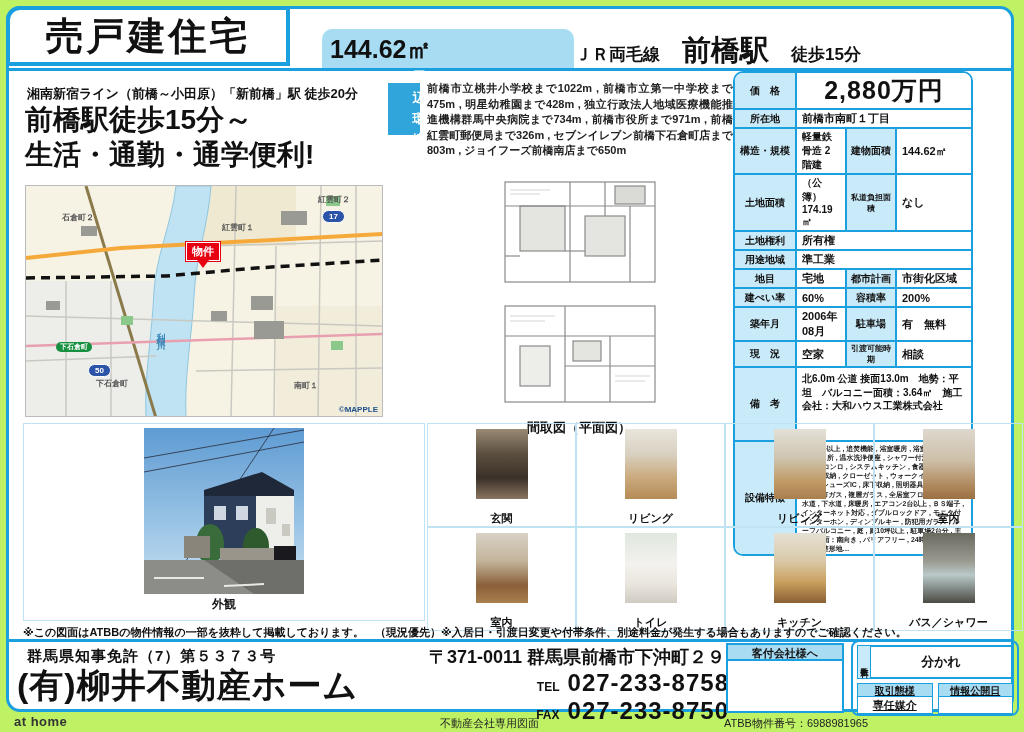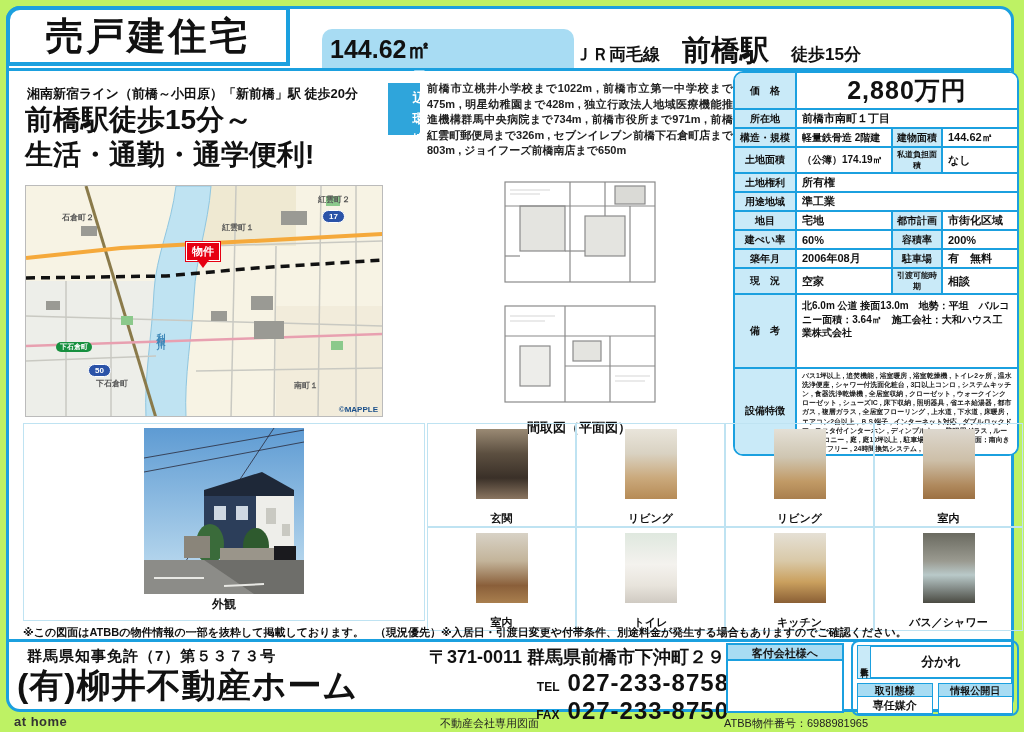--- a/index.html
+++ b/index.html
@@ -45,21 +45,21 @@
   .marker { position:absolute; left:160px; top:56px; background:#E60012; color:#fff; font-size:11px;
     font-weight:bold; padding:1px 5px; border:1px solid #fff; box-shadow:0 0 0 1px #E60012; }
   .marker::after { content:""; position:absolute; left:10px; top:100%; border:6px solid transparent; border-top:8px solid #E60012; }
   .map-credit { position:absolute; right:4px; bottom:2px; font-size:8px; font-weight:bold; color:#1a4f8a; }
 
   
   .plan-wrap { left:446px; top:166px; width:250px; height:242px; background:#fff; display:flex; align-items:center; justify-content:center; }
   .plan-caption { left:420px; top:410px; width:300px; text-align:center; font-size:13px; font-weight:bold; }
 
   
-  .tbl { left:724px; top:62px; width:286px; border:2px solid #1BA0DF; border-radius:10px; overflow:hidden; background:#fff; }
+  .tbl { left:724px; top:62px; width:240px; border:2px solid #1BA0DF; border-radius:10px; overflow:hidden; background:#fff; }
   .trow { display:flex; border-bottom:2px solid #1BA0DF; align-items:stretch; }
   .trow:last-child { border-bottom:none; }
   .tlabel { background:#C9EAF8; width:62px; flex-shrink:0; display:flex; align-items:center; justify-content:center;
     text-align:center; font-size:10px; font-weight:bold; border-right:2px solid #1BA0DF; padding:1px; }
   .tlabel2 { background:#C9EAF8; width:52px; flex-shrink:0; display:flex; align-items:center; justify-content:center;
     text-align:center; font-size:10px; font-weight:bold; border-left:2px solid #1BA0DF; border-right:2px solid #1BA0DF; padding:1px; }
   .tval { flex:1; display:flex; align-items:center; padding:1px 5px; font-size:11px; font-weight:bold; background:#fff; }
   .tval2 { width:74px; flex-shrink:0; display:flex; align-items:center; padding:1px 5px; font-size:11px; font-weight:bold; background:#fff; }
   .r-price { min-height:32px; } .r-price .tval { justify-content:center; font-size:25px; letter-spacing:1px; }
   .r-std { min-height:19px; }
@@ -94,21 +94,21 @@
   .telrow .lbl { font-size:12px; font-weight:bold; }
   .telrow .num { font-size:24px; font-weight:bold; letter-spacing:1px; }
   .agent-box { left:717px; top:634px; width:118px; height:70px; }
   .agent-box .hd { background:#A8DCF3; font-size:11px; font-weight:bold; text-align:center; height:16px; line-height:16px; border:2px solid #1BA0DF; border-bottom:none; }
   .agent-box .bd { background:#fff; border:2px solid #1BA0DF; height:54px; }
   .deal-box { left:842px; top:631px; width:168px; height:76px; border:2px solid #1BA0DF; border-radius:8px; padding:3px 4px; }
   .fee-row { display:flex; height:34px; }
   .fee-lbl { width:14px; background:#C9EAF8; border:1px solid #1BA0DF; font-size:8px; font-weight:bold; line-height:1.15; display:flex; align-items:center; justify-content:center; writing-mode:vertical-rl; letter-spacing:1px; }
   .fee-val { flex:1; border:2px solid #1BA0DF; border-left:none; display:flex; align-items:center; justify-content:center; font-size:13px; font-weight:bold; background:#fff; }
   .mini-row { display:flex; gap:5px; margin-top:4px; }
-  .mini { flex:1; }
+  .mini { flex:1;text-decoration:underline; }
   .mini .mh { background:#A8DCF3; border:1px solid #1BA0DF; font-size:10px; font-weight:bold; text-align:center; height:14px; line-height:13px; }
   .mini .mv { background:#fff; border:1px solid #1BA0DF; border-top:none; font-size:11px; font-weight:bold; text-align:center; height:17px; line-height:16px; }
 
   
   .athome { left:14px; top:714px; font-size:13px; font-weight:bold; color:#333; letter-spacing:0.5px; }
   .docnote { left:440px; top:716px; font-size:11px; color:#222; }
   .atbb { left:724px; top:716px; font-size:11px; color:#222; }
 </style>
 </head>
 <body>

